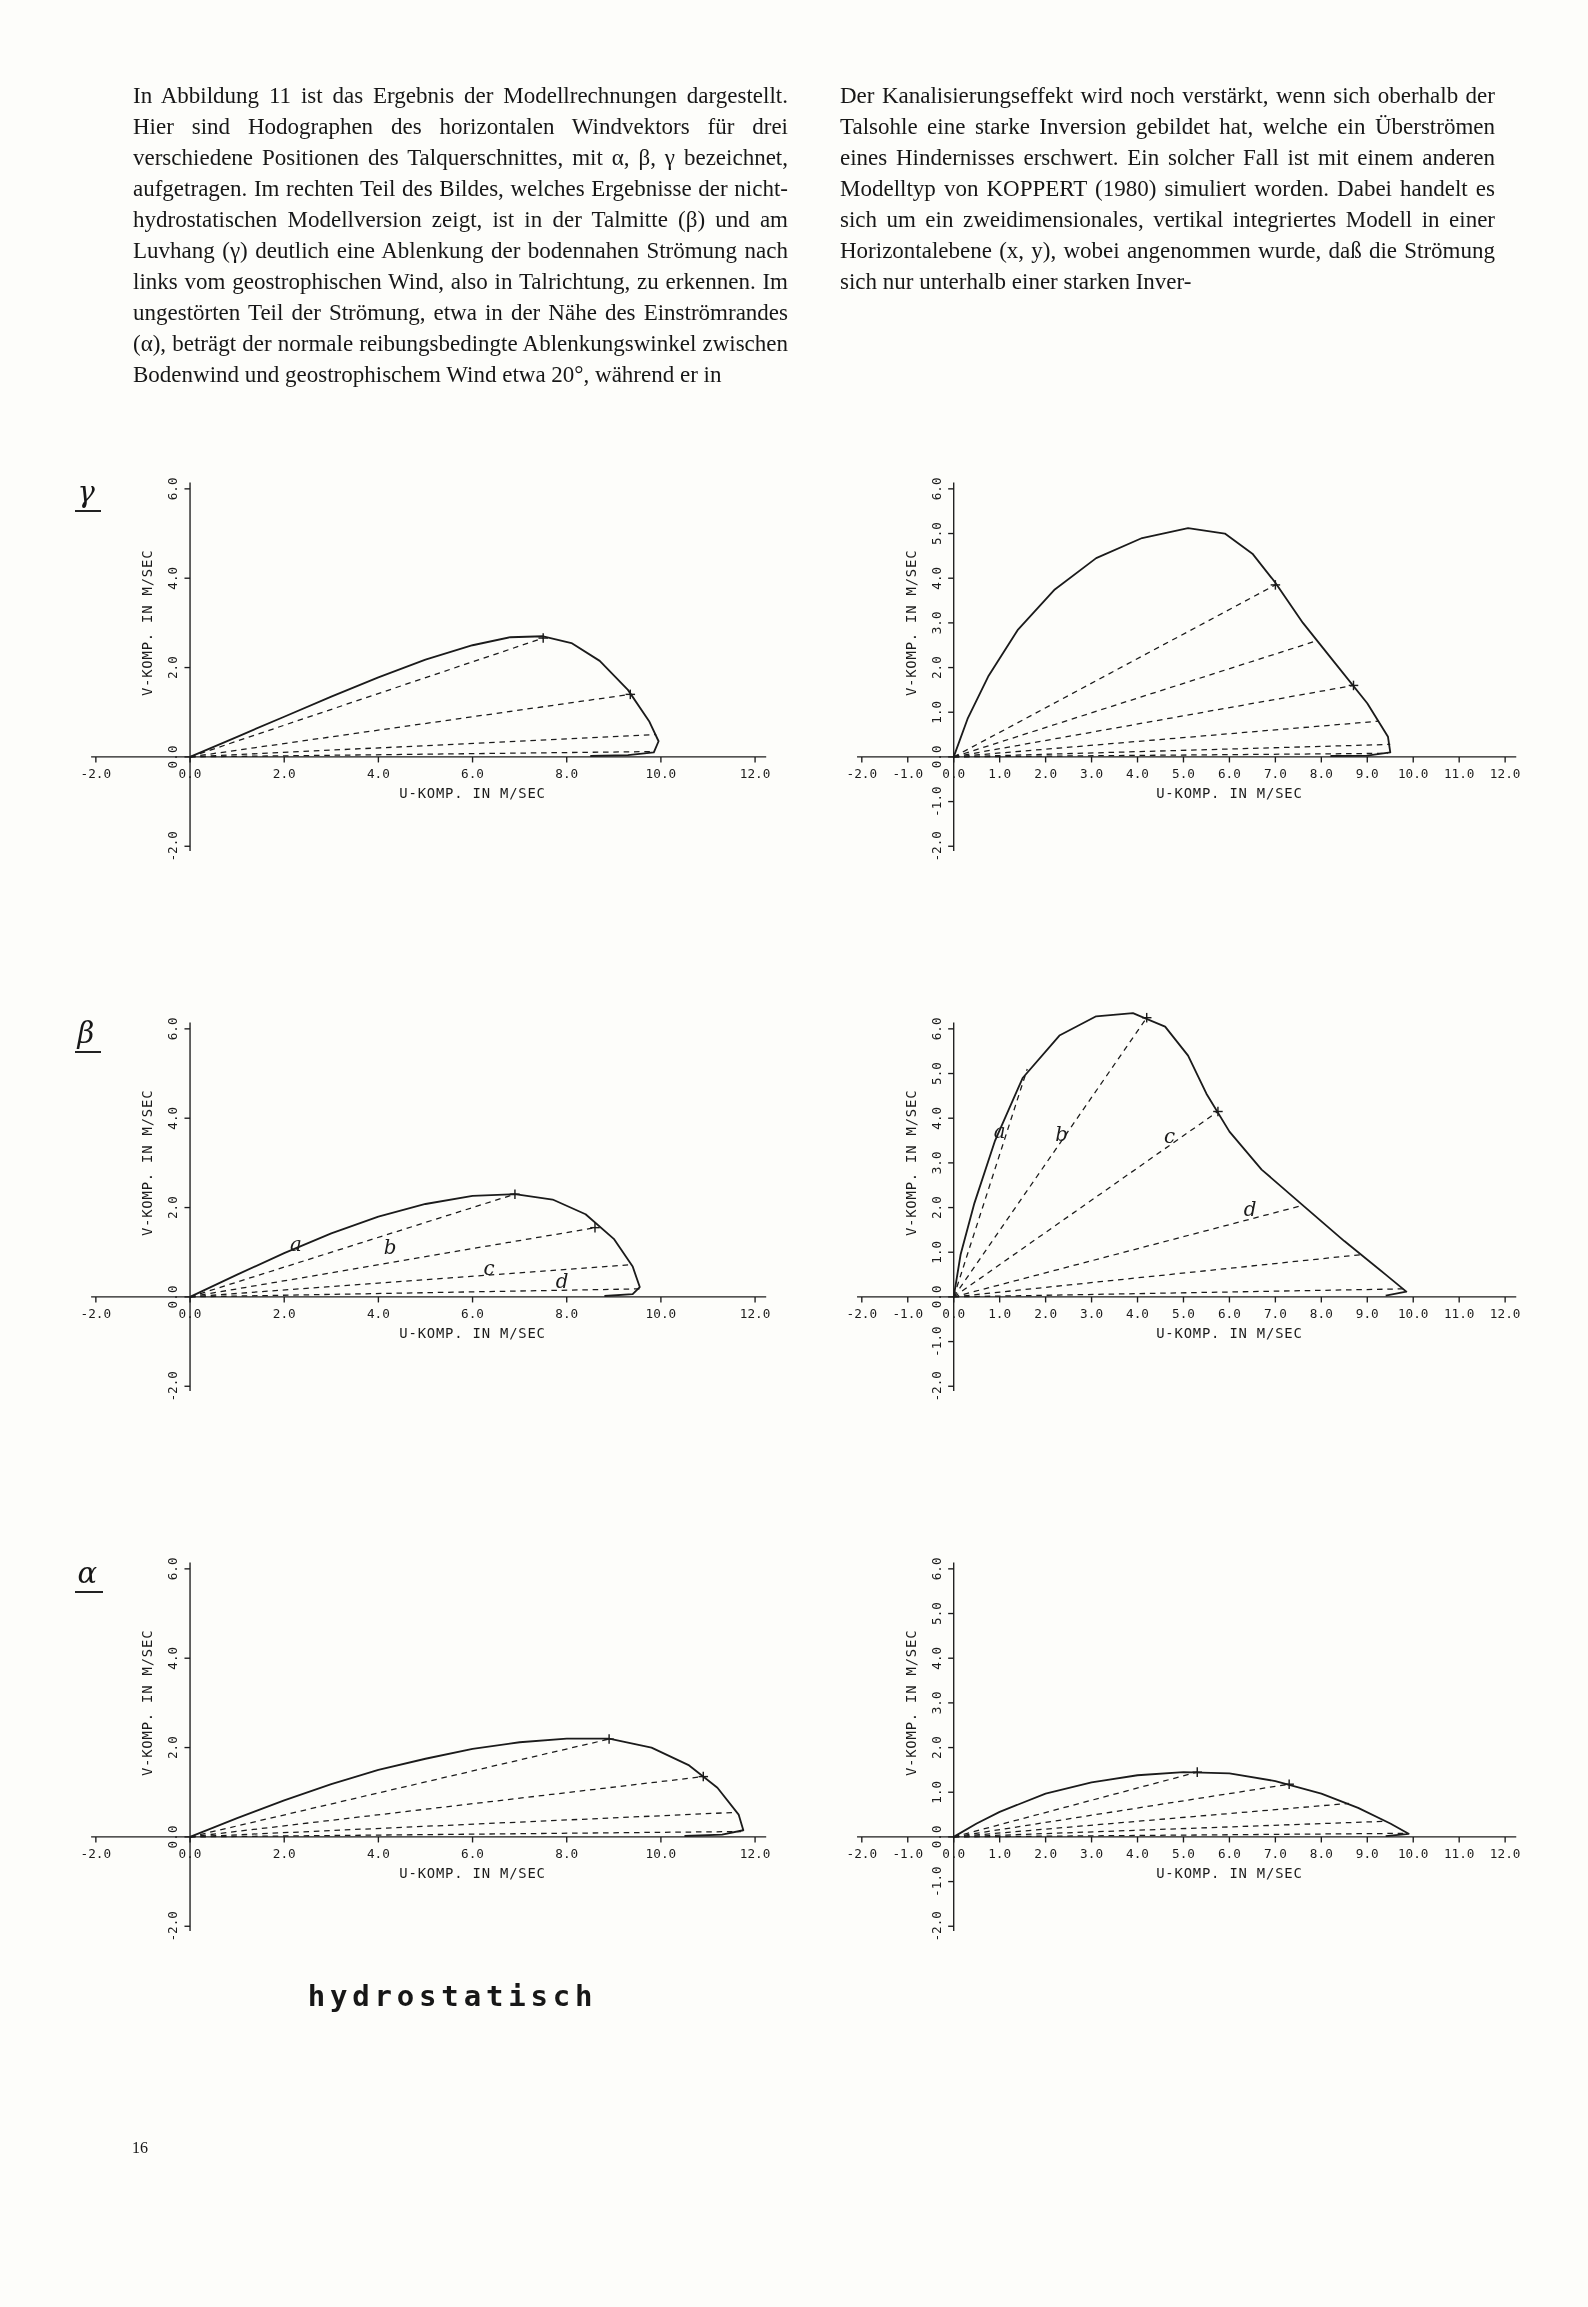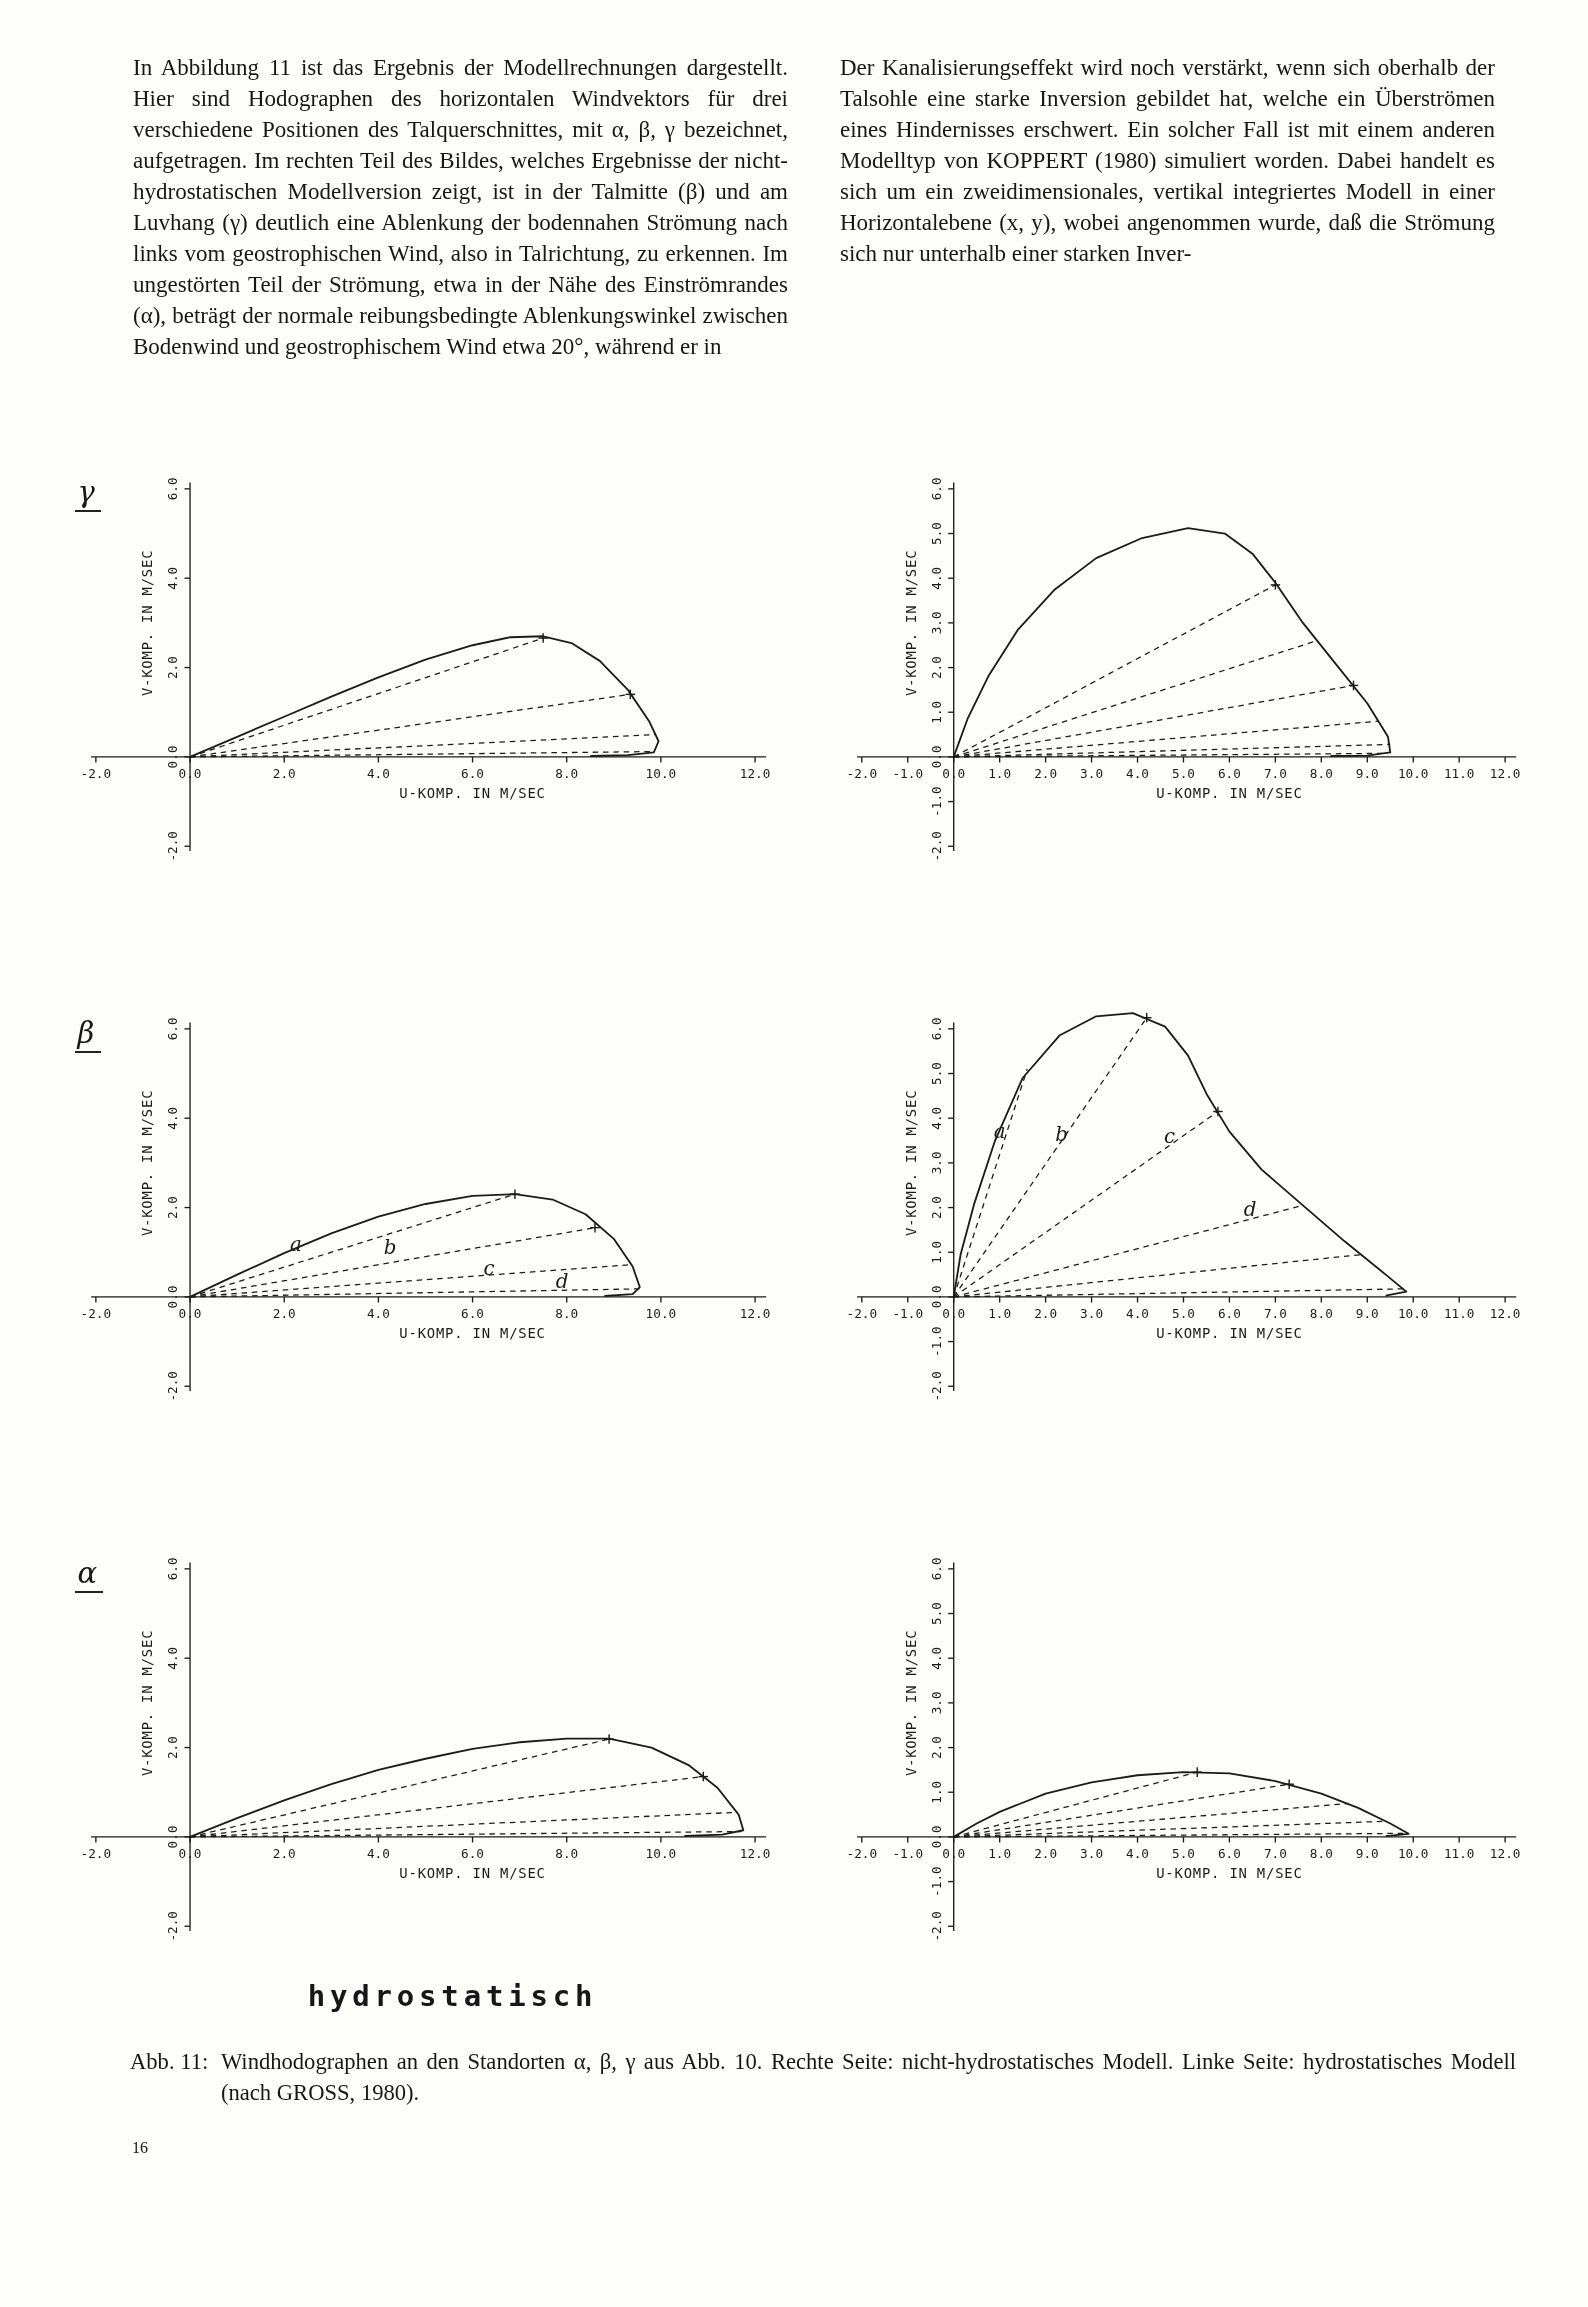--- a/index.html
+++ b/index.html
@@ -7,21 +7,21 @@
   .page {
     position:relative;
     width:1588px; height:2307px;
     margin:0 auto;
     background:#fdfdfa;
     color:#171717;
     font-family:"Liberation Serif", serif;
     overflow:hidden;
   }
   .text-col {
-    position:absolute; top:52px; width:655px;
+    position:absolute; top:80px; width:655px;
     font-size:23px; line-height:31px;
     text-align:justify;
   }
   .col-left  { left:133px; }
   .col-right { left:840px; }
   .col-right .para + .para { margin-top:11px; }
 
   .greek-label {
     position:absolute; left:75px;
     font-family:"DejaVu Serif", serif;
@@ -419,21 +419,17 @@
         <line x1="578.0714285714286" y1="290.125" x2="578.0714285714286" y2="302.125" class="mk"></line>
         <line x1="155.71428571428572" y1="362.5" x2="653.2857142857142" y2="320.3125" class="ray"></line>
         <line x1="155.71428571428572" y1="362.5" x2="699.5714285714286" y2="342.8125" class="ray"></line>
         <line x1="155.71428571428572" y1="362.5" x2="725.6071428571428" y2="358" class="ray"></line>
         <polyline points="155.7,362.5 184.6,345.6 213.6,331.0 271.4,307.9 329.3,293.9 387.1,284.9 445.0,280.9 502.9,282.6 560.7,292.2 618.6,307.9 664.9,325.9 705.4,345.6 728.5,358.6 699.6,361.4" class="env"></polyline>
       </svg>
   </div>
 
   <div class="model-label" id="model-left">hydrostatisch</div>
 
-  <div class="caption">
-    <span class="caption-label">Abb. 11:</span>
-    <span class="caption-text">Windhodographen an den Standorten α, β, γ aus Abb. 10.  Rechte Seite: nicht-hydrostatisches Modell.  Linke Seite: hydrostatisches Modell (nach GROSS, 1980).</span>
-  </div>
 
   <div class="page-number">16</div>
 
 </div>
 
 
 </body></html>

